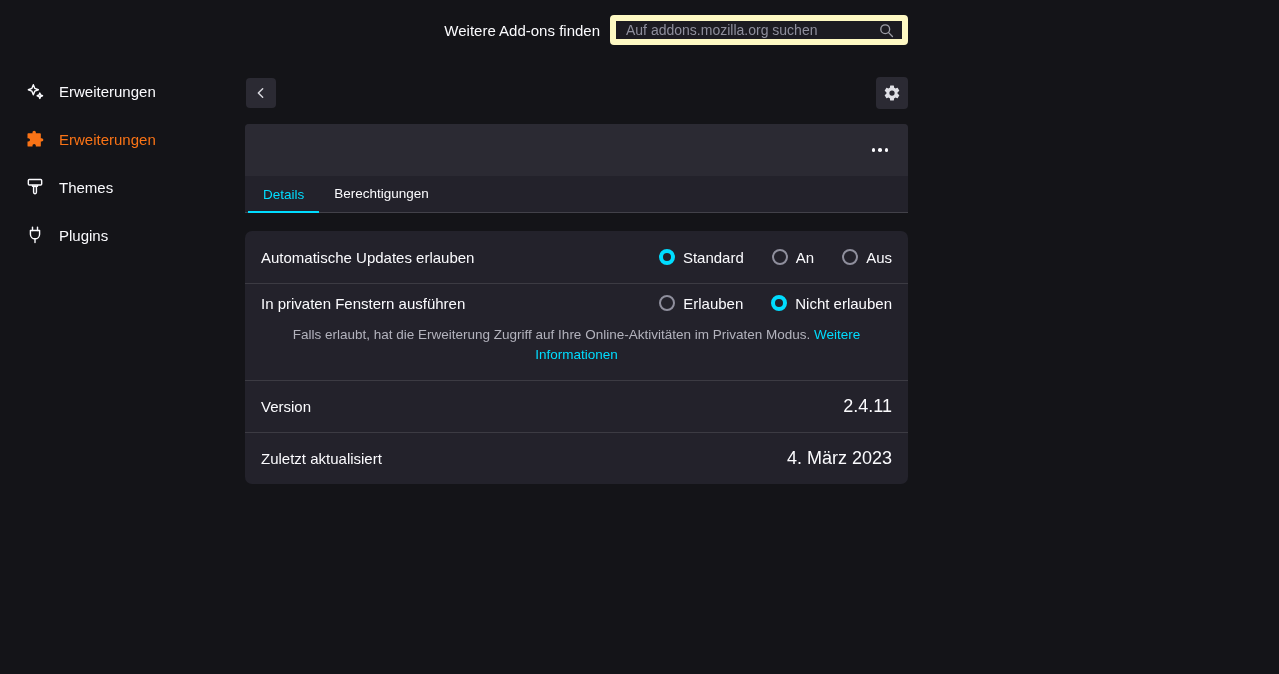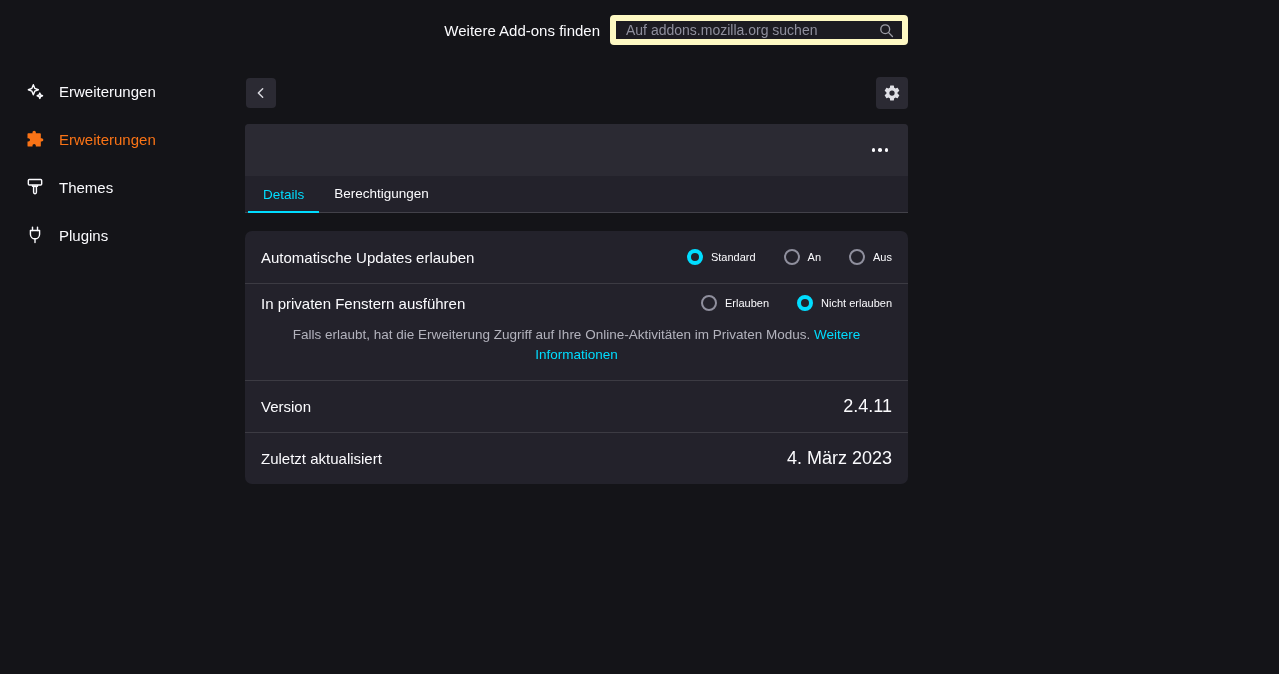--- a/index.html
+++ b/index.html
@@ -128,21 +128,21 @@
 
   .row.block { display:block; padding-top:6px; padding-bottom:14px; }
   .row.block .row-top {
     display:flex; align-items:center; justify-content:space-between;
     min-height:26px;
   }
 
   .radio-group { display:flex; align-items:center; gap:28px; }
   .radio-option {
     display:inline-flex; align-items:center; gap:8px;
-    font-size:11px; color:#fbfbfe; cursor:pointer;
+    font-size:15px; color:#fbfbfe; cursor:pointer;
   }
   .radio {
     width:16px; height:16px; border-radius:50%;
     border:2px solid #8f8f9d;
     background:transparent;
     flex:0 0 auto;
   }
   .radio.checked { border:4.5px solid #00ddff; }
 
   .row-desc {

